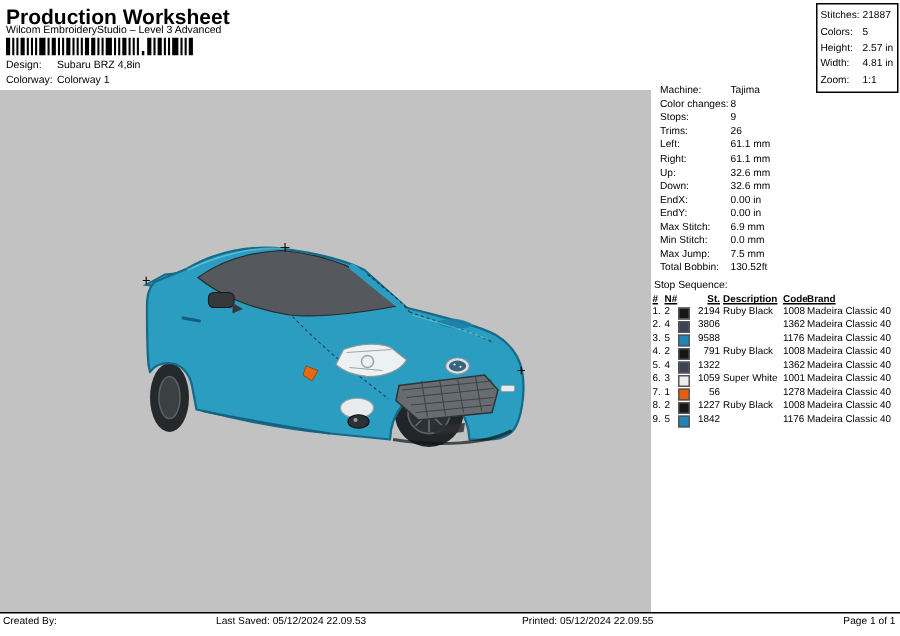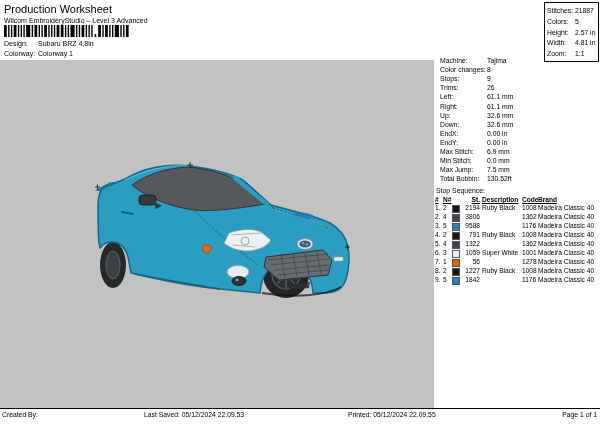--- a/index.html
+++ b/index.html
@@ -3,21 +3,21 @@
 <meta charset="utf-8">
 <style>
   html,body{margin:0;padding:0;}
   body{
     width:600px;height:424px;position:relative;background:#ffffff;
     font-family:"Liberation Sans","DejaVu Sans",sans-serif;color:#000;
     overflow:hidden;-webkit-font-smoothing:antialiased;
   }
   .abs{position:absolute;}
   
-  #page-title{left:4px;top:3px;font-size:11px;font-weight:normal;white-space:nowrap;}
+  #page-title{left:4px;top:3px;font-size:14px;font-weight:bold;white-space:nowrap;}
   #subtitle{left:4px;top:17px;font-size:7px;white-space:nowrap;}
   #barcode{left:4px;top:25px;}
   .kvline{font-size:7px;white-space:nowrap;}
   #design-label{left:4px;top:40px;}
   #design-value{left:38px;top:40px;}
   #colorway-label{left:4px;top:50px;}
   #colorway-value{left:38px;top:50px;}
   
   #stats-box{left:544px;top:2px;width:53px;height:58px;border:1px solid #000;background:#fff;}
   .stat-row{position:absolute;left:0;width:100%;height:10px;font-size:6.8px;}

